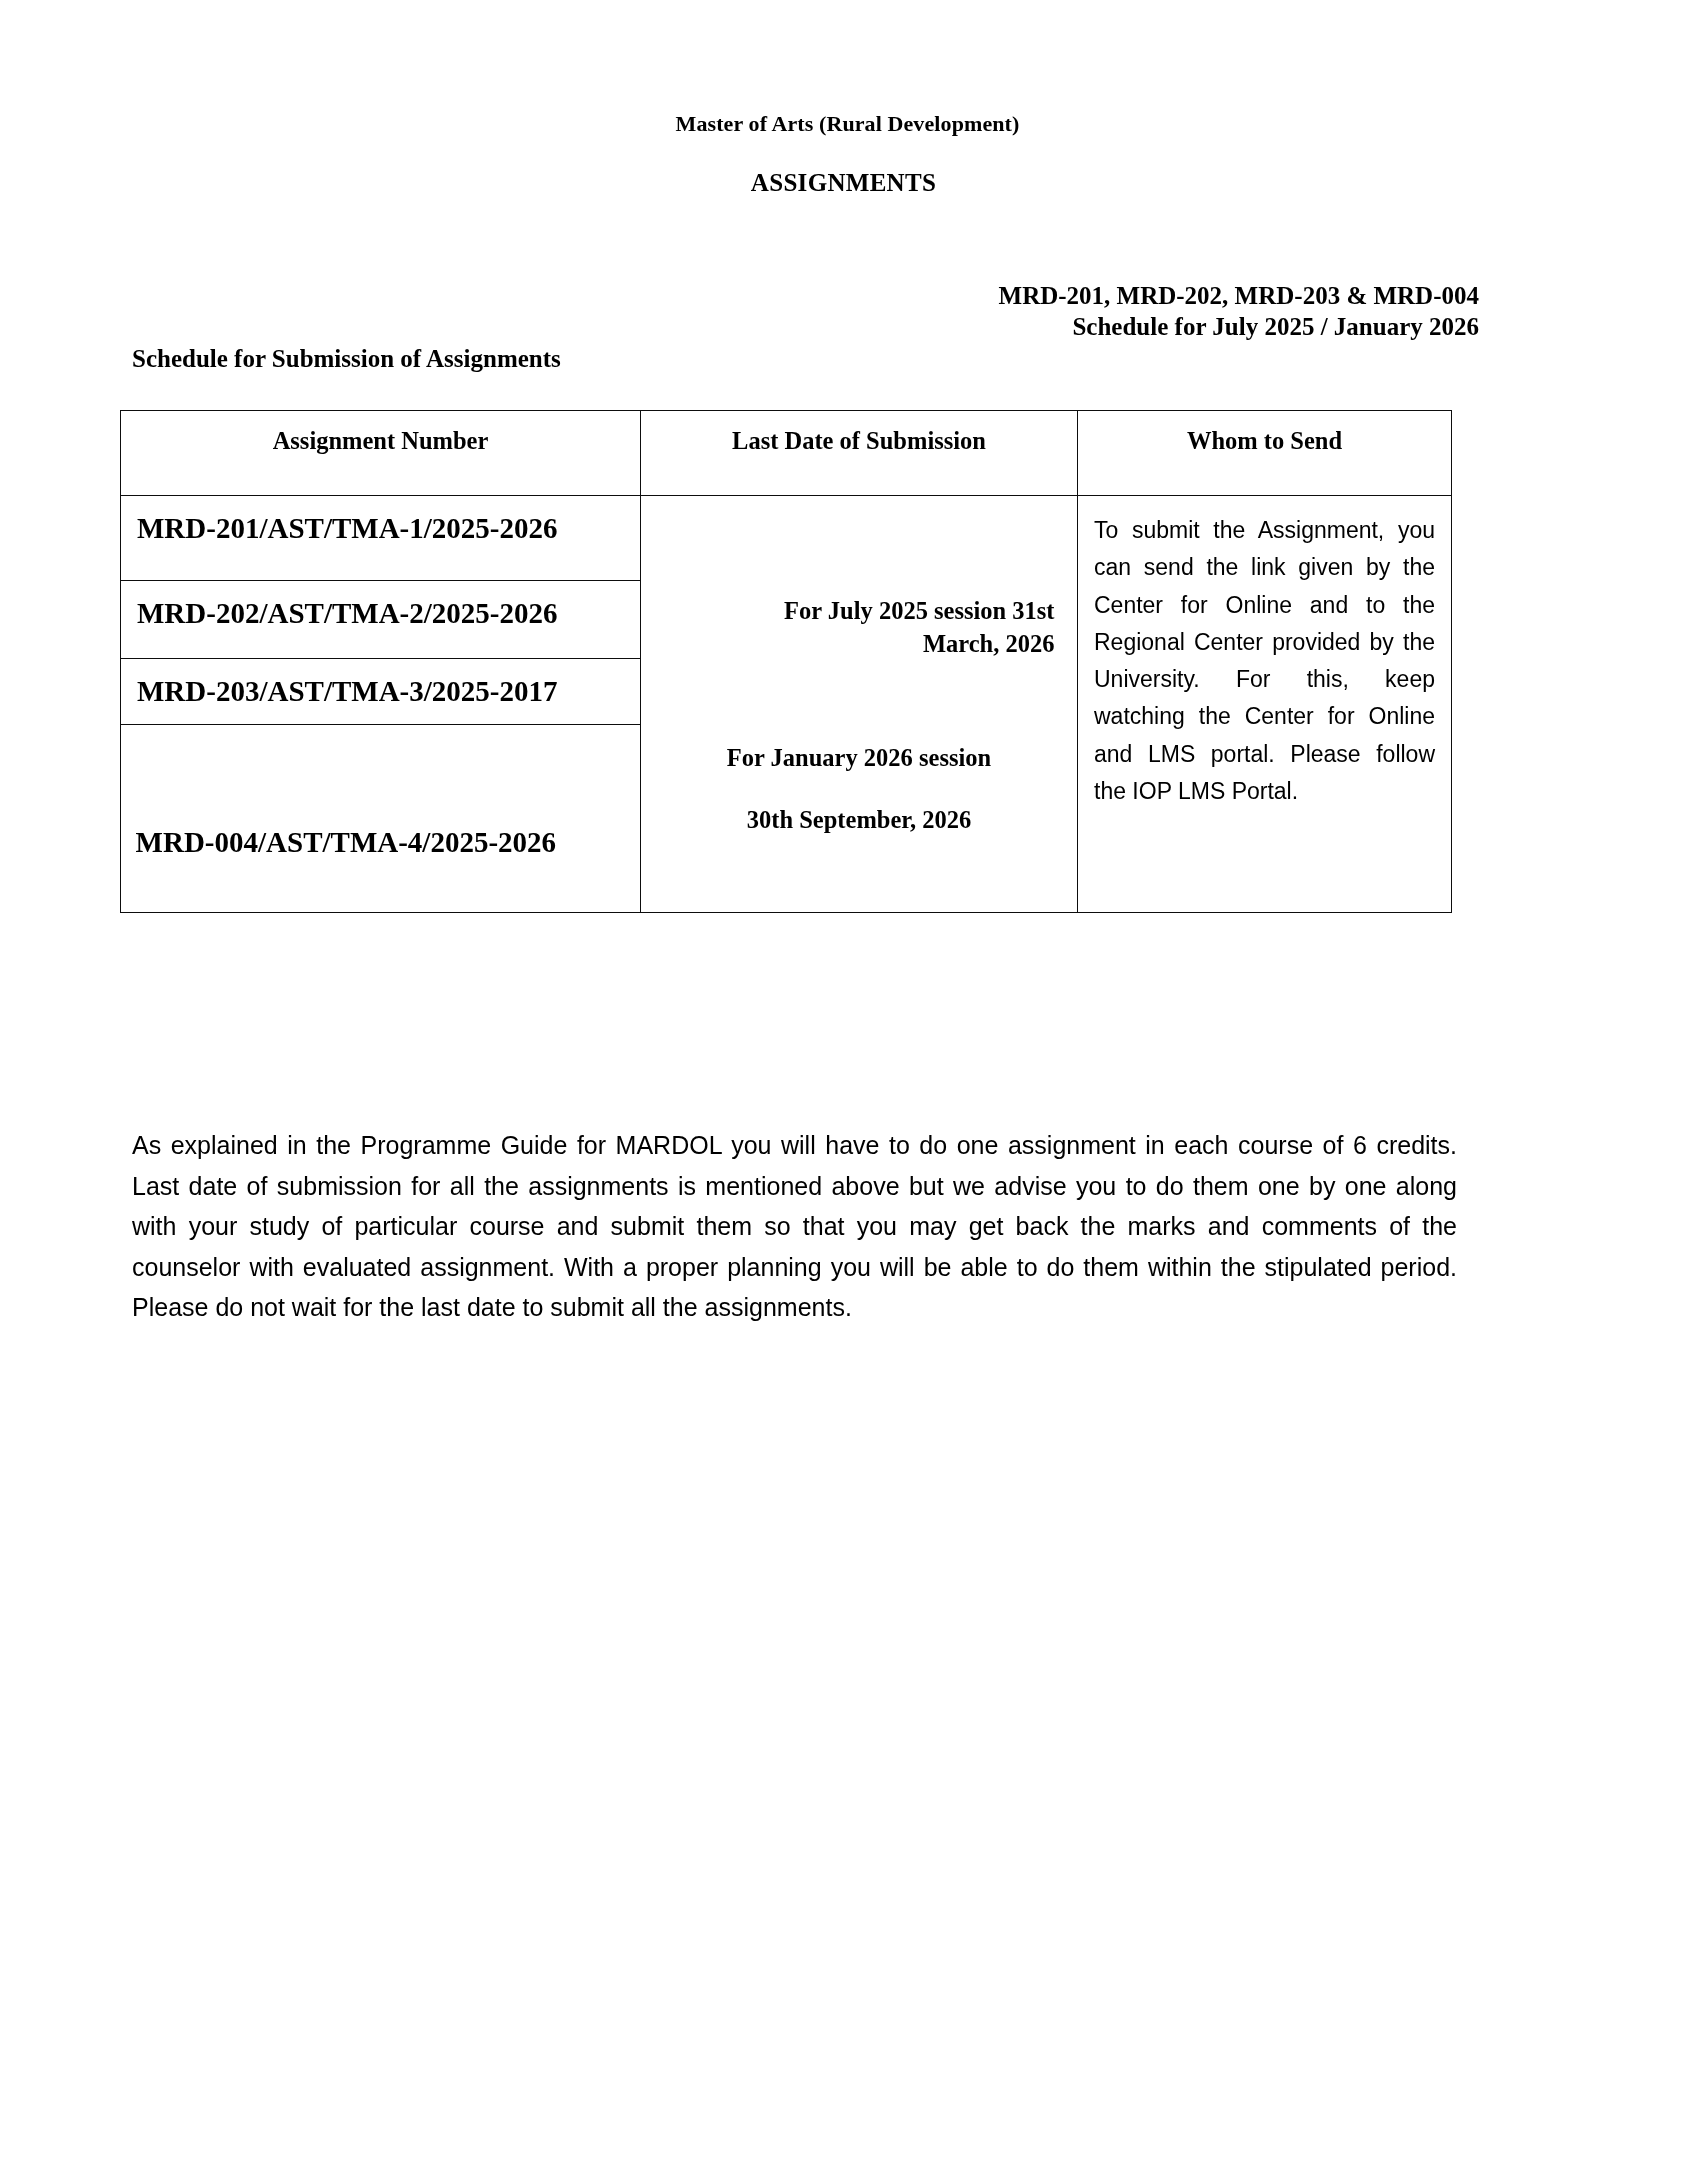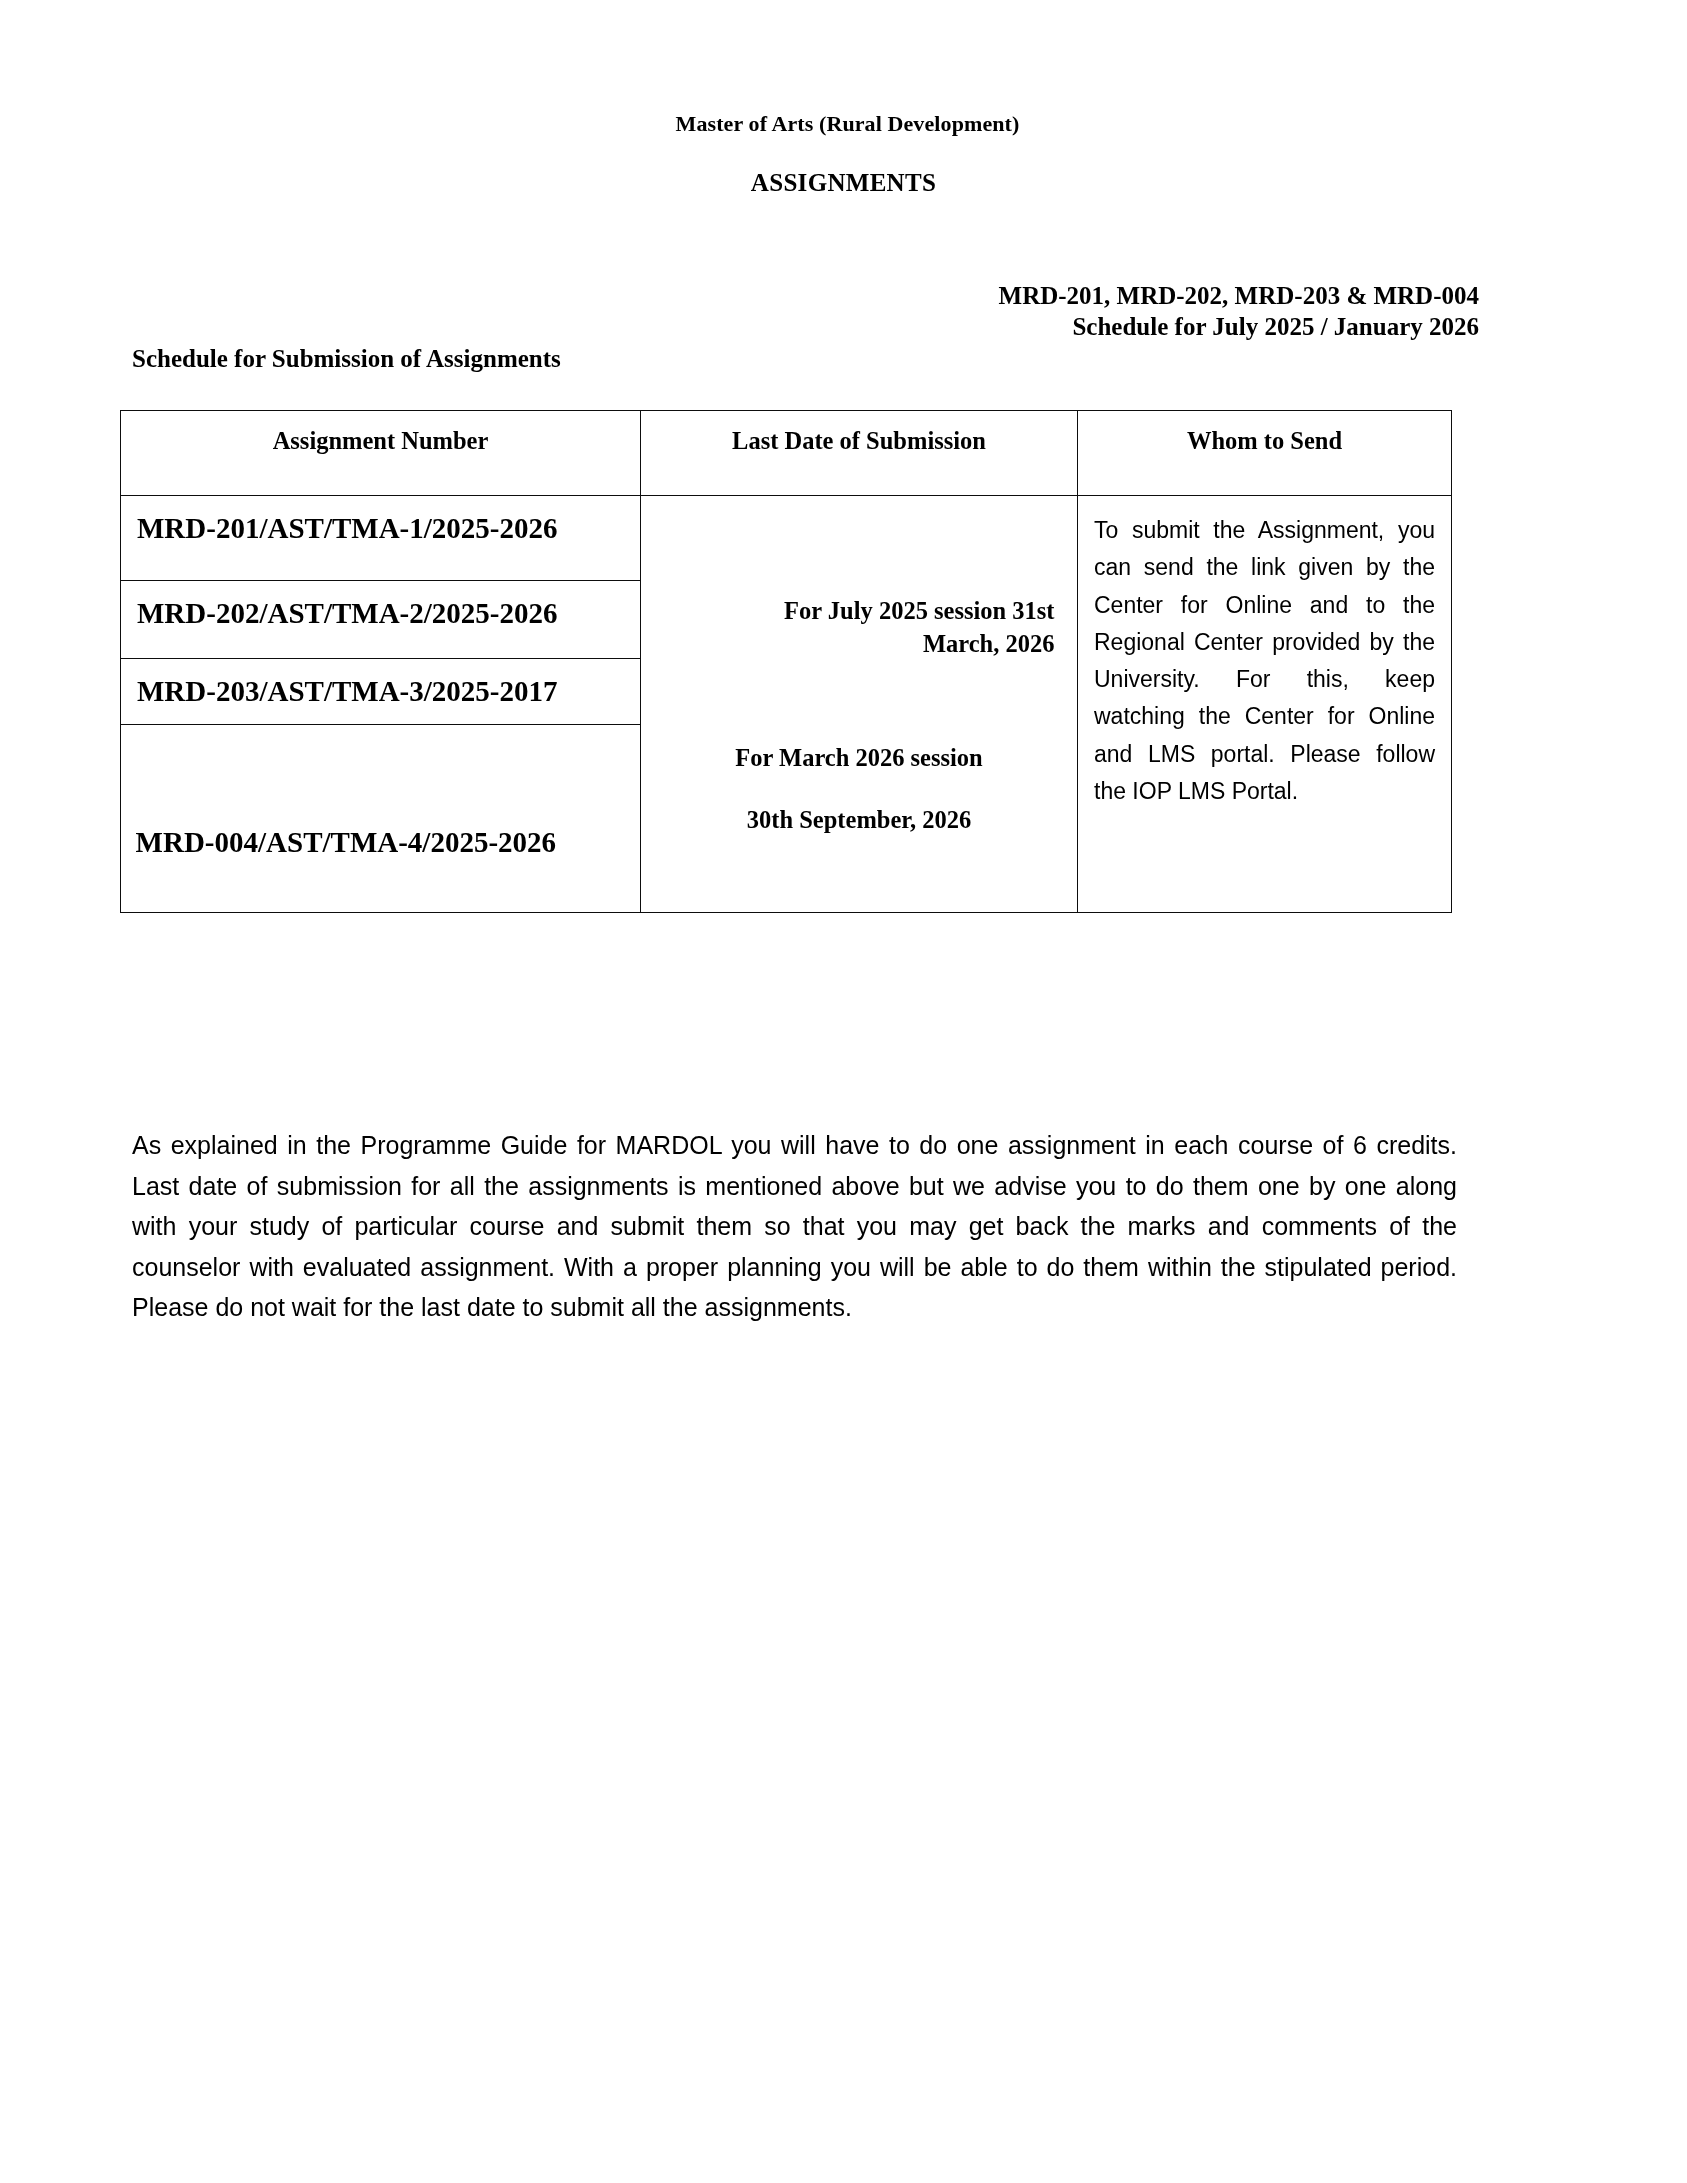--- a/index.html
+++ b/index.html
@@ -217,21 +217,21 @@
       </tr>
 
       <tr>
         <td class="assign-cell r1">MRD-201/AST/TMA-1/2025-2026</td>
         <td class="date-cell" rowspan="4">
           <div class="date-block-1">
             <div>For July 2025 session 31st</div>
             <div>March, 2026</div>
           </div>
           <div class="date-block-2">
-            <div>For March 2026 session</div>
+            <div>For January 2026 session</div>
             <div class="ln2">30th September, 2026</div>
           </div>
         </td>
         <td class="whom-cell" rowspan="4">To submit the Assignment, you can send the link given by the Center for Online and to the Regional Center provided by the University. For this, keep watching the Center for Online and LMS portal. Please follow the IOP LMS Portal.</td>
       </tr>
 
       <tr>
         <td class="assign-cell r2">MRD-202/AST/TMA-2/2025-2026</td>
       </tr>
 

